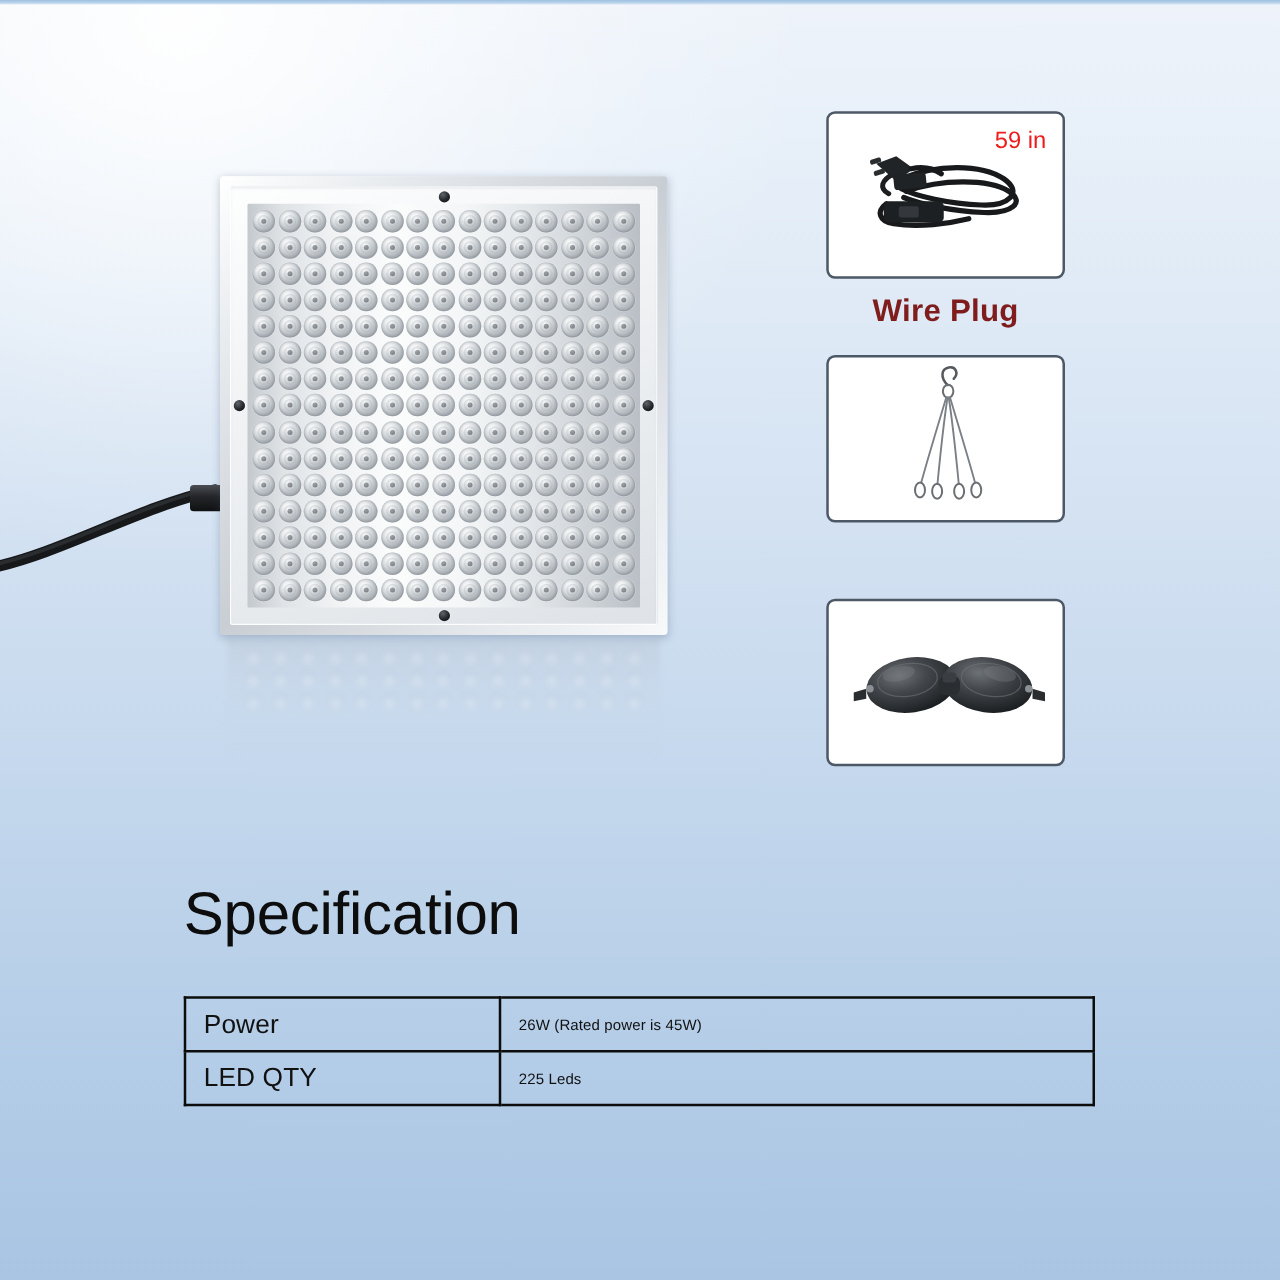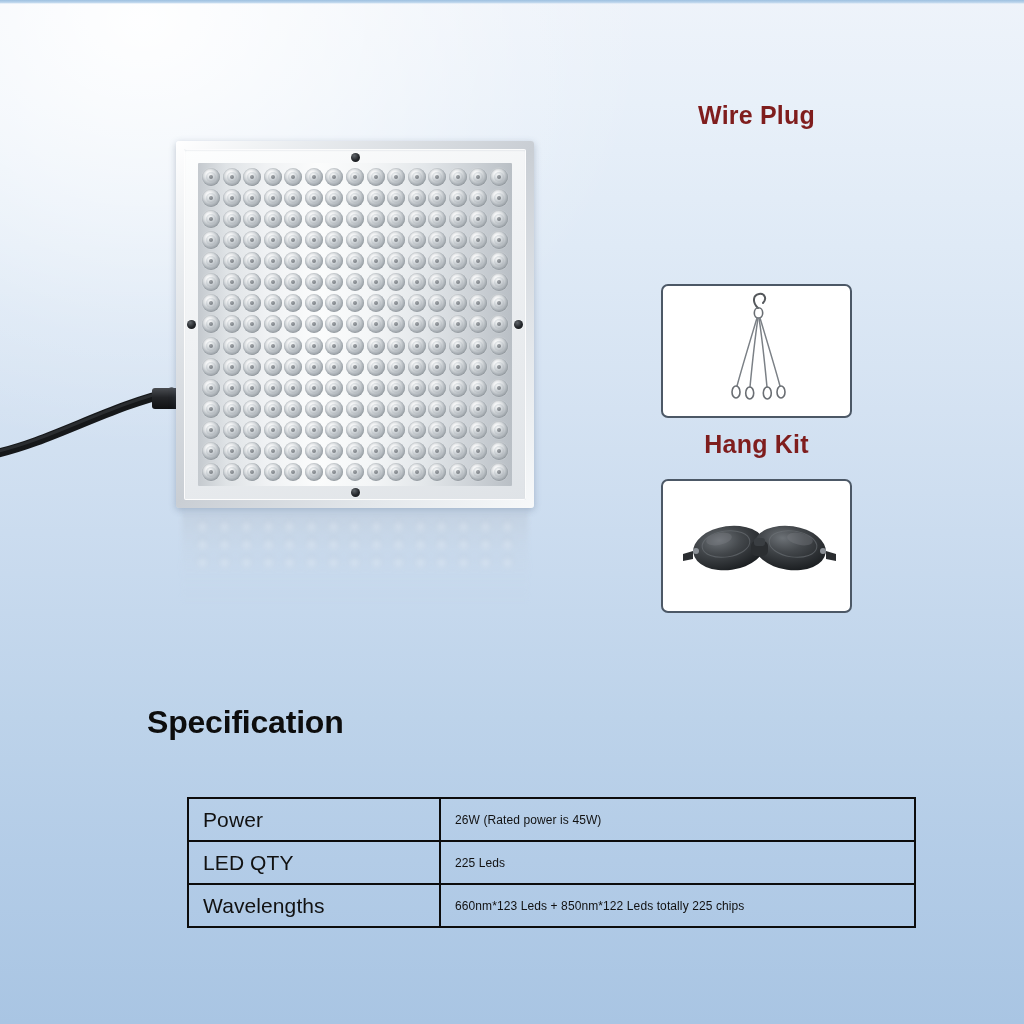--- a/index.html
+++ b/index.html
@@ -223,33 +223,32 @@
     color: #ee1c1c;
     font-size: 19px;
     font-family: "Liberation Sans", sans-serif;
   }
 
   
   #spec-title {
     position: absolute;
     left: 147px;
     top: 704px;
-    font-size: 32px;
-    font-weight: bold;
+    font-size: 48px;
+    font-weight: normal;
     color: #0d0d0d;
     letter-spacing: -0.2px;
   }
   #spec-table {
     position: absolute;
     left: 147px;
     top: 797px;
     width: 729px;
     border-collapse: collapse;
     table-layout: fixed;
-    margin-left: 40px;
   }
   #spec-table td {
     border: 2px solid #0c0c0c;
     height: 41px;
     padding: 0 14px;
     font-size: 21px;
     color: #111111;
     font-family: "Liberation Sans", sans-serif;
     font-weight: normal;
     letter-spacing: .1px;
@@ -556,20 +555,49 @@
       </div>
       <div class="screw" id="screw-top"></div>
       <div class="screw" id="screw-bottom"></div>
       <div class="screw" id="screw-left"></div>
       <div class="screw" id="screw-right"></div>
     </div>
   </div>
 </div>
 
 <div class="acc" id="acc-wire">
+  <div class="acc-box">
+    <span class="len-badge">59 in</span>
+    <svg viewBox="0 0 191 134" width="191" height="134">
+      <g fill="none" stroke="#17191b" stroke-width="4.2" stroke-linecap="round">
+        <path d="M58 52 C 86 40, 122 40, 140 52 C 156 63, 144 74, 122 73 C 96 72, 70 66, 58 60"></path>
+        <path d="M62 62 C 90 52, 128 52, 144 62 C 158 71, 146 80, 124 79 C 98 78, 72 72, 60 67"></path>
+        <path d="M46 72 C 38 78, 40 86, 52 88 C 72 91, 96 88, 112 84"></path>
+      </g>
+      <g fill="none" stroke="#1c1e20" stroke-width="4" stroke-linecap="round">
+        <path d="M52 48 C 42 53, 40 60, 48 64"></path>
+      </g>
+
+      <g>
+        <path d="M38 40 l16 -6 l14 10 l-14 10 z" fill="#212427"></path>
+        <rect x="33" y="36" width="9" height="4" rx="1.5" fill="#2a2d30" transform="rotate(-18 37 38)"></rect>
+        <rect x="36" y="45" width="9" height="4" rx="1.5" fill="#2a2d30" transform="rotate(-18 40 47)"></rect>
+        <path d="M66 44 C 76 42, 84 44, 90 48" stroke="#17191b" stroke-width="4.2" fill="none" stroke-linecap="round"></path>
+      </g>
+
+      <g>
+        <rect x="44" y="70" width="48" height="17" rx="4" fill="#1d2022"></rect>
+        <rect x="56" y="74" width="16" height="9" rx="2" fill="#34383c"></rect>
+      </g>
+
+      <g>
+        <rect x="52" y="48" width="26" height="12" rx="3" fill="#202325" transform="rotate(-6 65 54)"></rect>
+      </g>
+    </svg>
+  </div>
   <div class="acc-label">Wire Plug</div>
 </div>
 
 <div class="acc" id="acc-hang">
   <div class="acc-box">
     <svg viewBox="0 0 191 134" width="191" height="134">
       <g fill="none" stroke="#55585c" stroke-width="2" stroke-linecap="round">
         <path d="M95 22 C 89 16, 90 9, 96 8 C 102 7, 104 13, 100 17"></path>
       </g>
       <g fill="none" stroke="#6a6e73" stroke-width="1.6">
@@ -582,21 +610,20 @@
         <path d="M97 32 C 103 52, 111 78, 117 100"></path>
       </g>
       <g fill="none" stroke="#6a6e73" stroke-width="1.6">
         <ellipse cx="73" cy="106" rx="4" ry="6"></ellipse>
         <ellipse cx="86.7" cy="107" rx="4" ry="6"></ellipse>
         <ellipse cx="104.3" cy="107" rx="4" ry="6"></ellipse>
         <ellipse cx="118" cy="106" rx="4" ry="6"></ellipse>
       </g>
     </svg>
   </div>
-  <div class="acc-label">Hang Kit</div>
 </div>
 
 <div class="acc" id="acc-goggles">
   <div class="acc-box">
     <svg viewBox="0 0 191 134" width="191" height="134">
       <defs>
         <radialGradient id="lensg" cx="38%" cy="30%" r="72%">
           <stop offset="0%" stop-color="#6d7277"></stop>
           <stop offset="42%" stop-color="#44484c"></stop>
           <stop offset="100%" stop-color="#1c1f22"></stop>
@@ -627,18 +654,14 @@
 <table id="spec-table">
   <tbody>
     <tr>
       <td class="k">Power</td>
       <td class="v">26W   (Rated power is 45W)</td>
     </tr>
     <tr>
       <td class="k">LED QTY</td>
       <td class="v">225 Leds</td>
     </tr>
-    <tr>
-      <td class="k">Wavelengths</td>
-      <td class="v">660nm*123 Leds + 850nm*122 Leds totally 225 chips</td>
-    </tr>
   </tbody>
 </table>
 
 </body></html>

